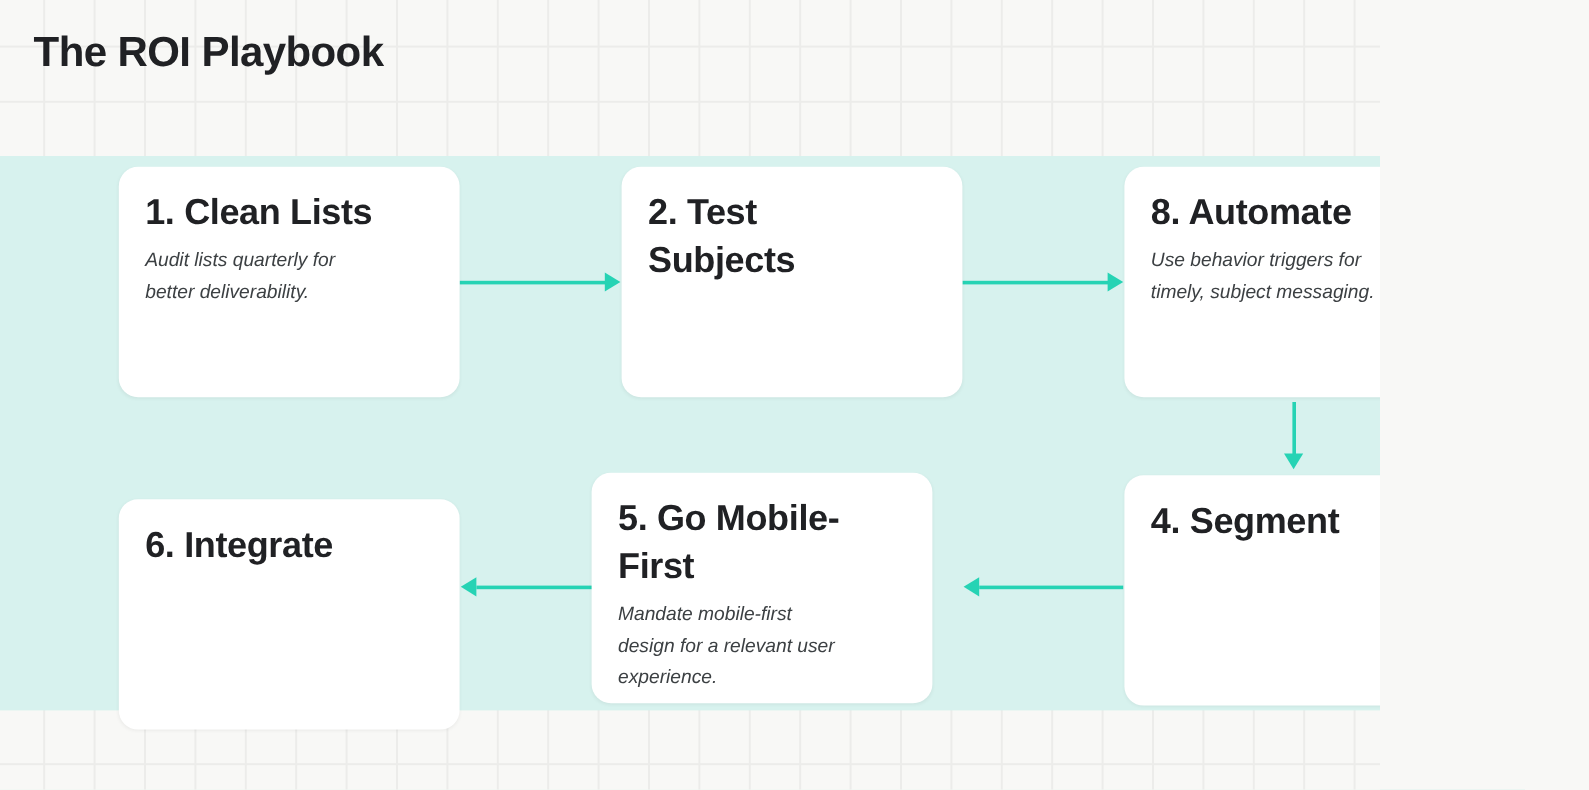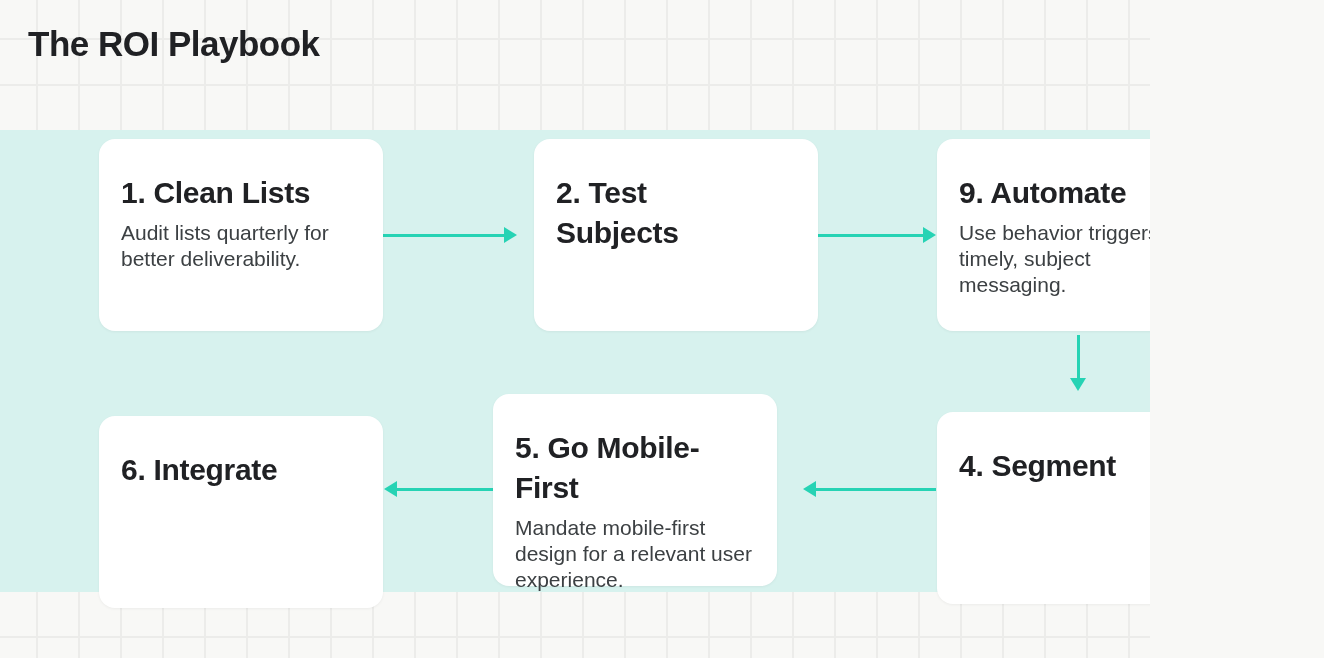--- a/index.html
+++ b/index.html
@@ -41,42 +41,43 @@
     left:0;top:130px;
     width:1324px;height:462px;
     background:var(--band);
   }
   .card{
     position:absolute;
     width:284px;height:192px;
     background:var(--card);
     border-radius:16px;
     box-shadow:0 1px 3px rgba(0,0,0,0.05);
-    padding:34px 22px;
+    padding:19px 22px;
   }
   .card h2{
     font-size:30px;
     line-height:40px;
     font-weight:600;
     letter-spacing:-0.3px;
     color:var(--heading);
     white-space:pre-line;
     margin-bottom:7px;
   }
   .card p{
-    font-size:21px;
+    font-size:16px;
     line-height:26px;
     font-weight:400;
     color:var(--body);
     white-space:pre-line;
+    font-style:italic;
   }
   .card-1{left:99px;top:139px;}
-  .card-2{left:534px;top:139px;}
+  .card-2{left:518px;top:139px;}
   .card-3{left:937px;top:139px;}
-  .card-4{left:937px;top:412px;}
+  .card-4{left:937px;top:396px;}
   .card-5{left:493px;top:394px;}
   .card-6{left:99px;top:416px;}
 
   .arrow-line{position:absolute;background:var(--arrow);}
   .arrow-head{position:absolute;width:0;height:0;}
   .head-right{border-top:8px solid transparent;border-bottom:8px solid transparent;border-left:13px solid var(--arrow);}
   .head-left {border-top:8px solid transparent;border-bottom:8px solid transparent;border-right:13px solid var(--arrow);}
   .head-down {border-left:8px solid transparent;border-right:8px solid transparent;border-top:13px solid var(--arrow);}
 
   .a12-line{left:383px;top:234px;width:122px;height:3px;}
@@ -119,21 +120,21 @@
     <p>Audit lists quarterly for
 better deliverability.</p>
   </div>
 
   <div class="card card-2">
     <h2>2. Test
 Subjects</h2>
   </div>
 
   <div class="card card-3">
-    <h2>9. Automate</h2>
+    <h2>8. Automate</h2>
     <p>Use behavior triggers for
 timely, subject messaging.</p>
   </div>
 
   <div class="card card-4">
     <h2>4. Segment</h2>
   </div>
 
   <div class="card card-5">
     <h2>5. Go Mobile-

